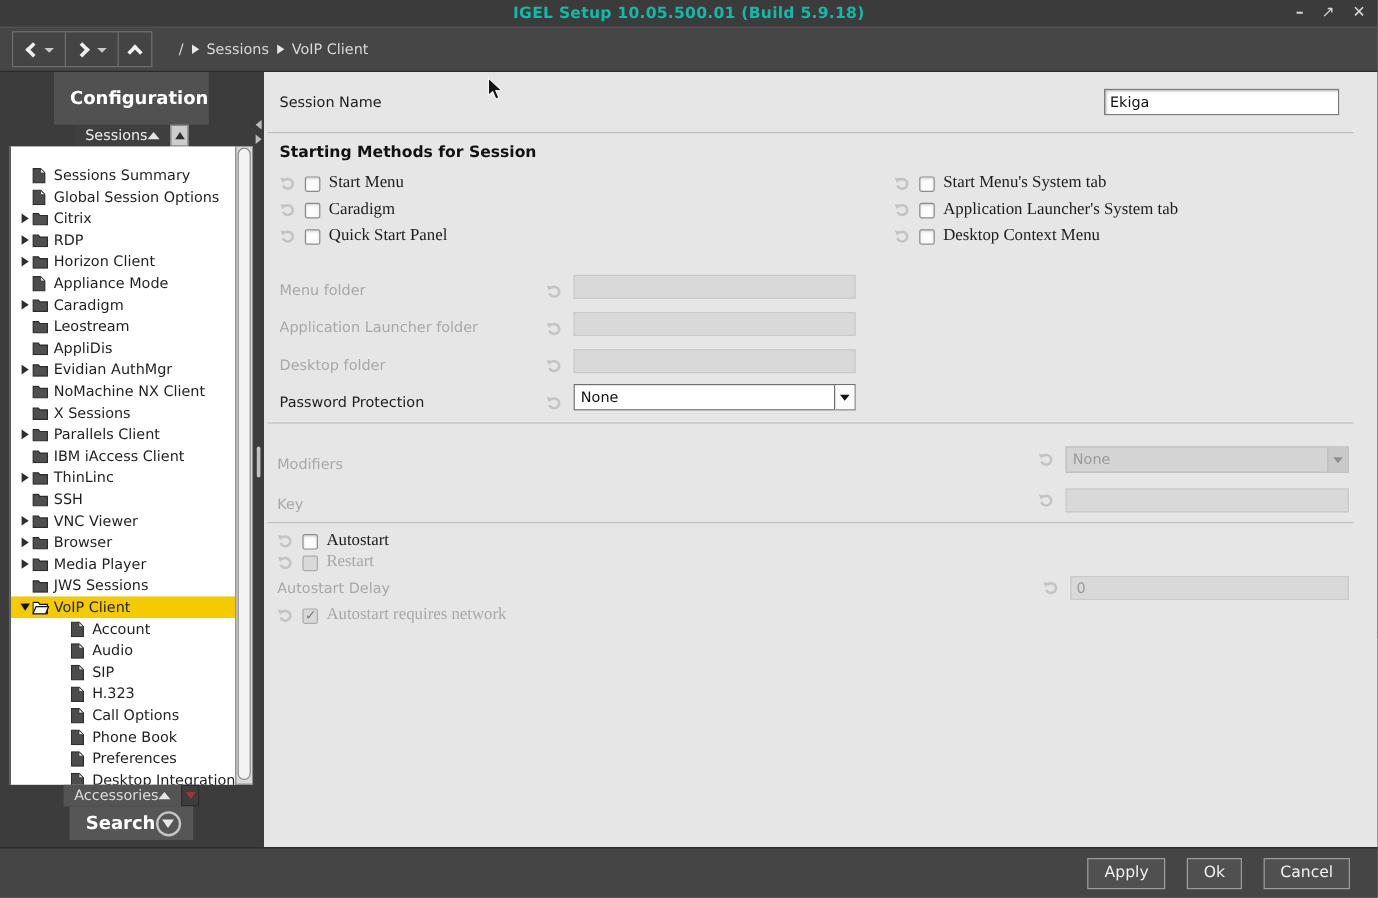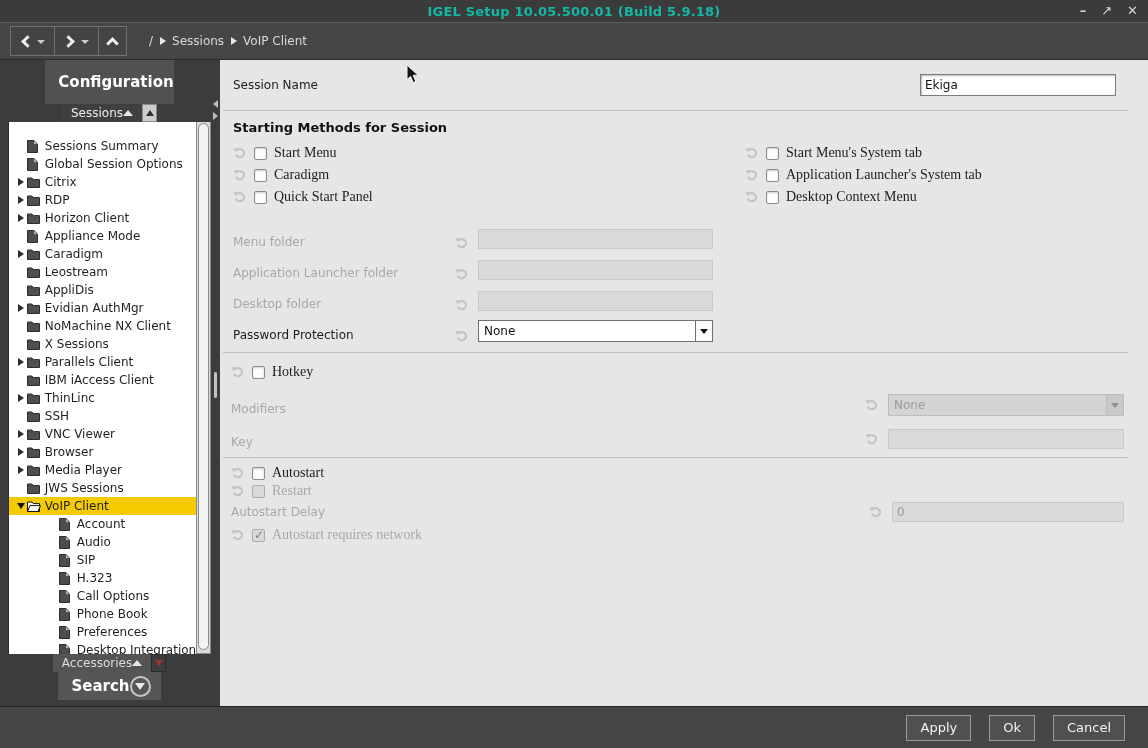--- a/index.html
+++ b/index.html
@@ -604,30 +604,20 @@
             <span class="combo-btn">
                 <span class="combo-arrow"></span>
               </span>
           </div>
         </div>
       </div>
 
       <div class="divider"></div>
 
       <div class="hk-section">
-        <div class="cbrow">
-          <span class="reset-icon">
-              <svg width="13" height="12" viewBox="0 0 14 13">
-                <path d="M4.2 3.4 A4.6 4.4 0 1 1 3.0 8.2" fill="none" stroke="#c4c4c4" stroke-width="2.3"></path>
-                <path d="M0.6 1.2 L6.4 1.8 L2.6 5.8 Z" fill="#c4c4c4"></path>
-              </svg>
-            </span>
-          <span class="checkbox"></span>
-          <span class="cblabel">Hotkey</span>
-        </div>
         <div class="hk-row">
           <span class="flabel dim">Modifiers</span>
           <span class="hk-ctrl">
             <span class="reset-icon">
                 <svg width="13" height="12" viewBox="0 0 14 13">
                   <path d="M4.2 3.4 A4.6 4.4 0 1 1 3.0 8.2" fill="none" stroke="#c4c4c4" stroke-width="2.3"></path>
                   <path d="M0.6 1.2 L6.4 1.8 L2.6 5.8 Z" fill="#c4c4c4"></path>
                 </svg>
               </span>
             <span class="combo disabled w236">

